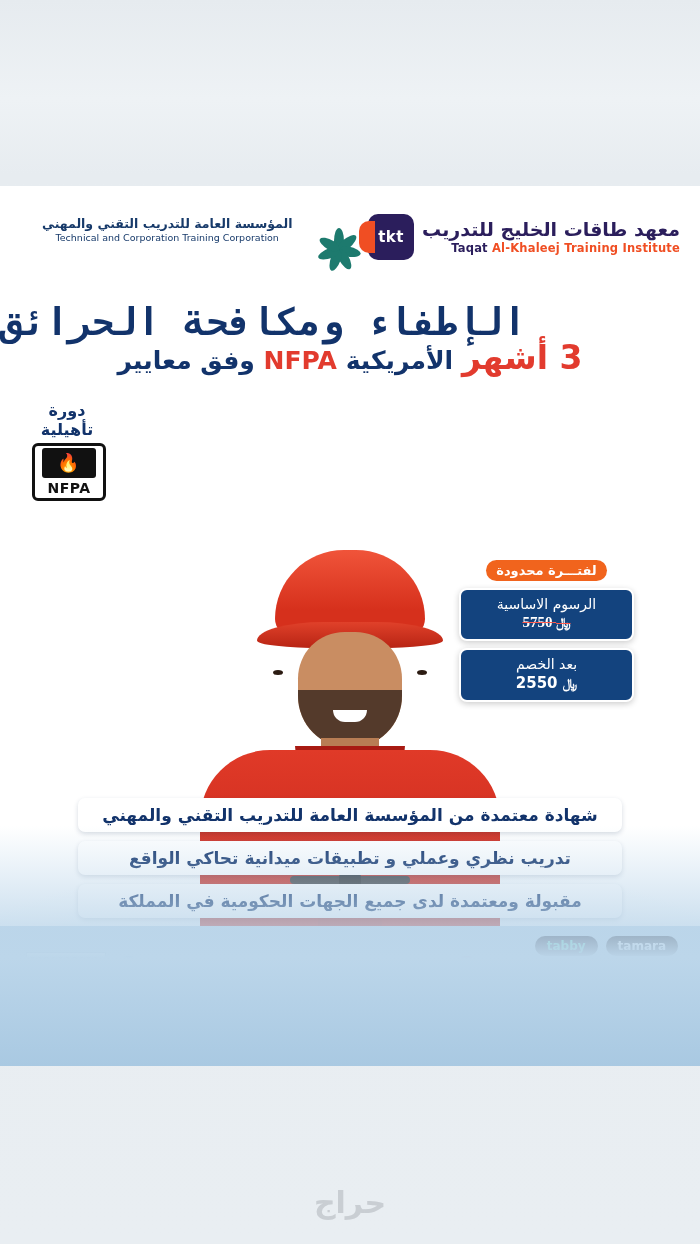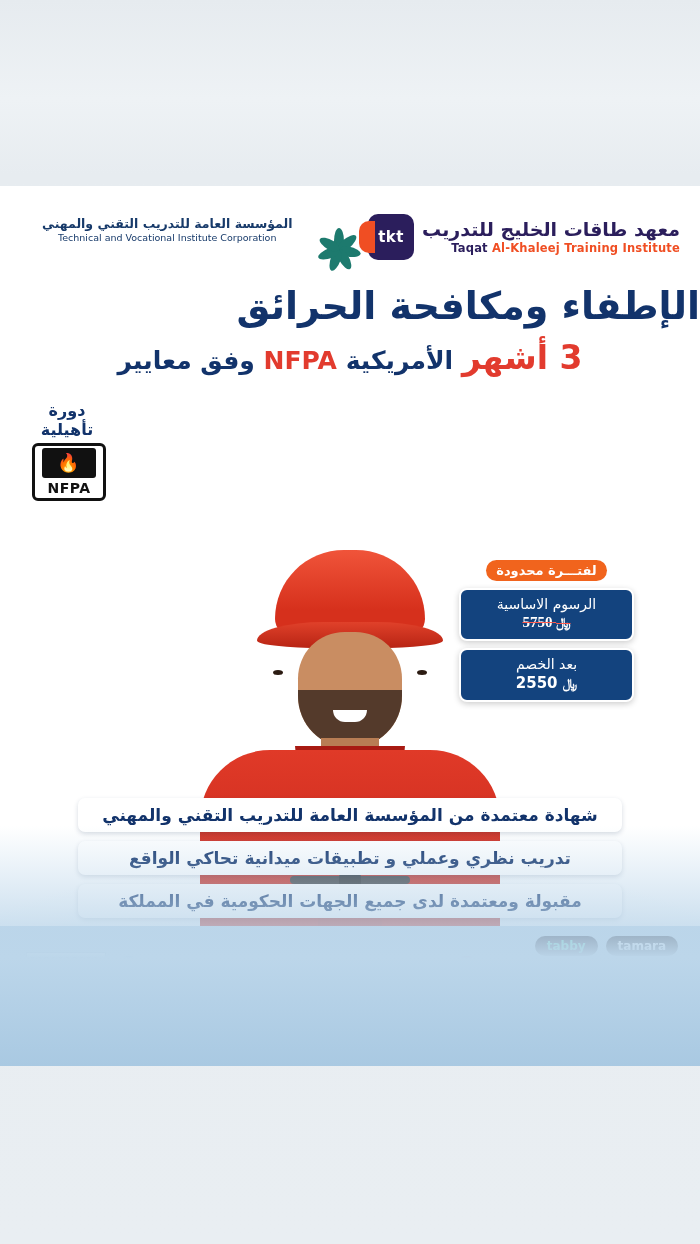--- a/index.html
+++ b/index.html
@@ -43,22 +43,22 @@
   .tvtc-txt { text-align:center; line-height:1.25; }
   .tvtc-ar { color:#173a6a; font-size:12.5px; font-weight:bold;}
   .tvtc-en { color:#173a6a; font-size:9.5px; }
   .tvtc-mark { width:46px; height:46px; position:relative; }
   .tvtc-mark i {
     position:absolute; width:10px; height:22px; background:#1d7a6e; border-radius:50% 50% 50% 50%/60% 60% 40% 40%;
     left:18px; top:12px; transform-origin:50% 100%;
   }
   
   .h1 {
-    position:absolute; top:98px; width:100%; text-align:right;
-    color:#12336b; font-size:38px; font-weight:bold; letter-spacing:-.5px;
+    position:absolute; top:114px; width:100%; text-align:left;
+    color:#12336b; font-size:38px; font-weight:bold; letter-spacing:-.5px;font-family:Liberation Mono, monospace;
   }
   .h2 {
     position:absolute; top:152px; width:100%; text-align:center;
     color:#12336b; font-size:25px; font-weight:bold;
   }
   .h2 .nfpa-red { color:#e23b2e; }
   .h2 .months { color:#e23b2e; font-size:33px; font-weight:bold; }
   
   .nfpa-badge { position:absolute; left:28px; top:215px; width:78px; text-align:center; }
   .nfpa-badge .cap { color:#12336b; font-size:16px; font-weight:bold; margin-bottom:4px;}
@@ -200,21 +200,21 @@
           <i style="transform:rotate(0deg)"></i>
             <i style="transform:rotate(50deg)"></i>
           <i style="transform:rotate(100deg)"></i>
             <i style="transform:rotate(150deg)"></i>
           <i style="transform:rotate(200deg)"></i>
             <i style="transform:rotate(250deg)"></i>
           <i style="transform:rotate(300deg)"></i>
         </div>
         <div class="tvtc-txt">
           <div class="tvtc-ar">المؤسسة العامة للتدريب التقني والمهني</div>
-          <div class="tvtc-en">Technical and Vocational Institute Corporation</div>
+          <div class="tvtc-en">Technical and Corporation Training Corporation</div>
         </div>
       </div>
     </div>
 
     <div class="h1">الإطفاء ومكافحة الحرائق</div>
     <div class="h2">
       <span class="months">3 أشهر</span>
       <span>الأمريكية</span>
       <span class="nfpa-red">NFPA</span>
       <span>وفق معايير</span>
@@ -317,13 +317,14 @@
           <div class="txt">تدريب حضوري</div>
         </div>
       </div>
 
       <div class="qr">
         <div class="qr-grid"></div>
       </div>
     </div>
   </div>
 
+  <div class="watermark">حراج</div>
 </div>
 
 </body></html>

